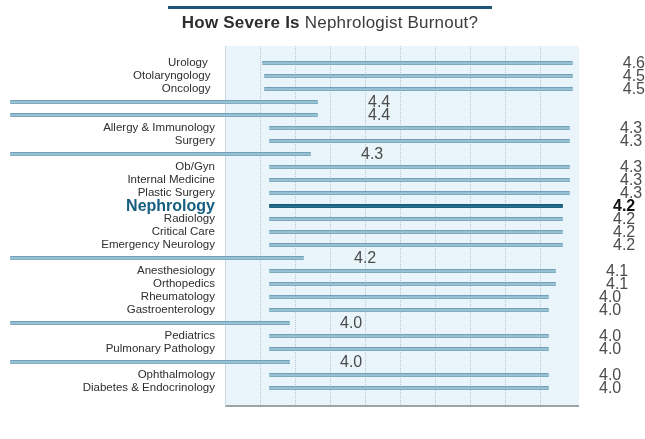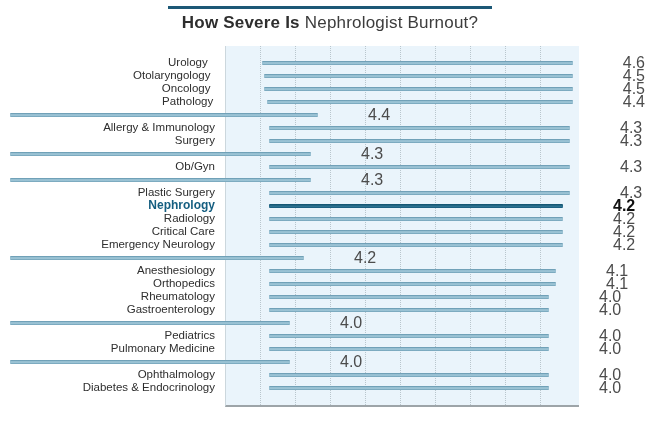--- a/index.html
+++ b/index.html
@@ -32,21 +32,21 @@
     width:215px;text-align:right;font-size:11.5px;color:#2e2e2e;
     white-space:nowrap;line-height:13px;
   }
   .row .bar{
     margin-left:10px;height:4px;border-radius:1px;
     background:linear-gradient(180deg,#5e92ab 0%,#a9cede 50%,#6e9fb6 100%);
   }
   .row .val{
     margin-left:6px;font-size:16px;color:#4c4c4c;line-height:13px;white-space:nowrap;
   }
-  .row.highlight .cat-label{font-weight:bold;color:#155e80;font-size:12px;}
+  .row.highlight .cat-label{font-weight:bold;color:#155e80;font-size:16px;}
   .row.highlight .bar{background:linear-gradient(180deg,#0f506d 0%,#2f7492 60%,#14587a 100%);}
   .row.highlight .val{font-weight:bold;color:#111;}
 </style>
 </head>
 <body>
 
 <div class="page">
   <div class="title-line"></div>
   <div class="title">
     <span class="bold">How Severe Is</span><span>Nephrologist Burnout?</span>
@@ -74,21 +74,20 @@
           <span class="cat-label">Otolaryngology</span>
           <div class="bar" style="width: 315px;"></div>
           <span class="val">4.5</span>
         </div>
         <div class="row">
           <span class="cat-label">Oncology</span>
           <div class="bar" style="width: 315px;"></div>
           <span class="val">4.5</span>
         </div>
         <div class="row">
-          <span class="cat-label">Pathology</span>
           <div class="bar" style="width: 308px;"></div>
           <span class="val">4.4</span>
         </div>
         <div class="row">
           <div class="bar" style="width: 308px;"></div>
           <span class="val">4.4</span>
         </div>
         <div class="row">
           <span class="cat-label">Allergy &amp; Immunology</span>
           <div class="bar" style="width: 301px;"></div>
@@ -102,20 +101,21 @@
         <div class="row">
           <div class="bar" style="width: 301px;"></div>
           <span class="val">4.3</span>
         </div>
         <div class="row">
           <span class="cat-label">Ob/Gyn</span>
           <div class="bar" style="width: 301px;"></div>
           <span class="val">4.3</span>
         </div>
         <div class="row">
+          <span class="cat-label">Internal Medicine</span>
           <div class="bar" style="width: 301px;"></div>
           <span class="val">4.3</span>
         </div>
         <div class="row">
           <span class="cat-label">Plastic Surgery</span>
           <div class="bar" style="width: 301px;"></div>
           <span class="val">4.3</span>
         </div>
         <div class="row highlight">
           <span class="cat-label">Nephrology</span>
@@ -164,21 +164,21 @@
         <div class="row">
           <div class="bar" style="width: 280px;"></div>
           <span class="val">4.0</span>
         </div>
         <div class="row">
           <span class="cat-label">Pediatrics</span>
           <div class="bar" style="width: 280px;"></div>
           <span class="val">4.0</span>
         </div>
         <div class="row">
-          <span class="cat-label">Pulmonary Medicine</span>
+          <span class="cat-label">Pulmonary Pathology</span>
           <div class="bar" style="width: 280px;"></div>
           <span class="val">4.0</span>
         </div>
         <div class="row">
           <div class="bar" style="width: 280px;"></div>
           <span class="val">4.0</span>
         </div>
         <div class="row">
           <span class="cat-label">Ophthalmology</span>
           <div class="bar" style="width: 280px;"></div>

